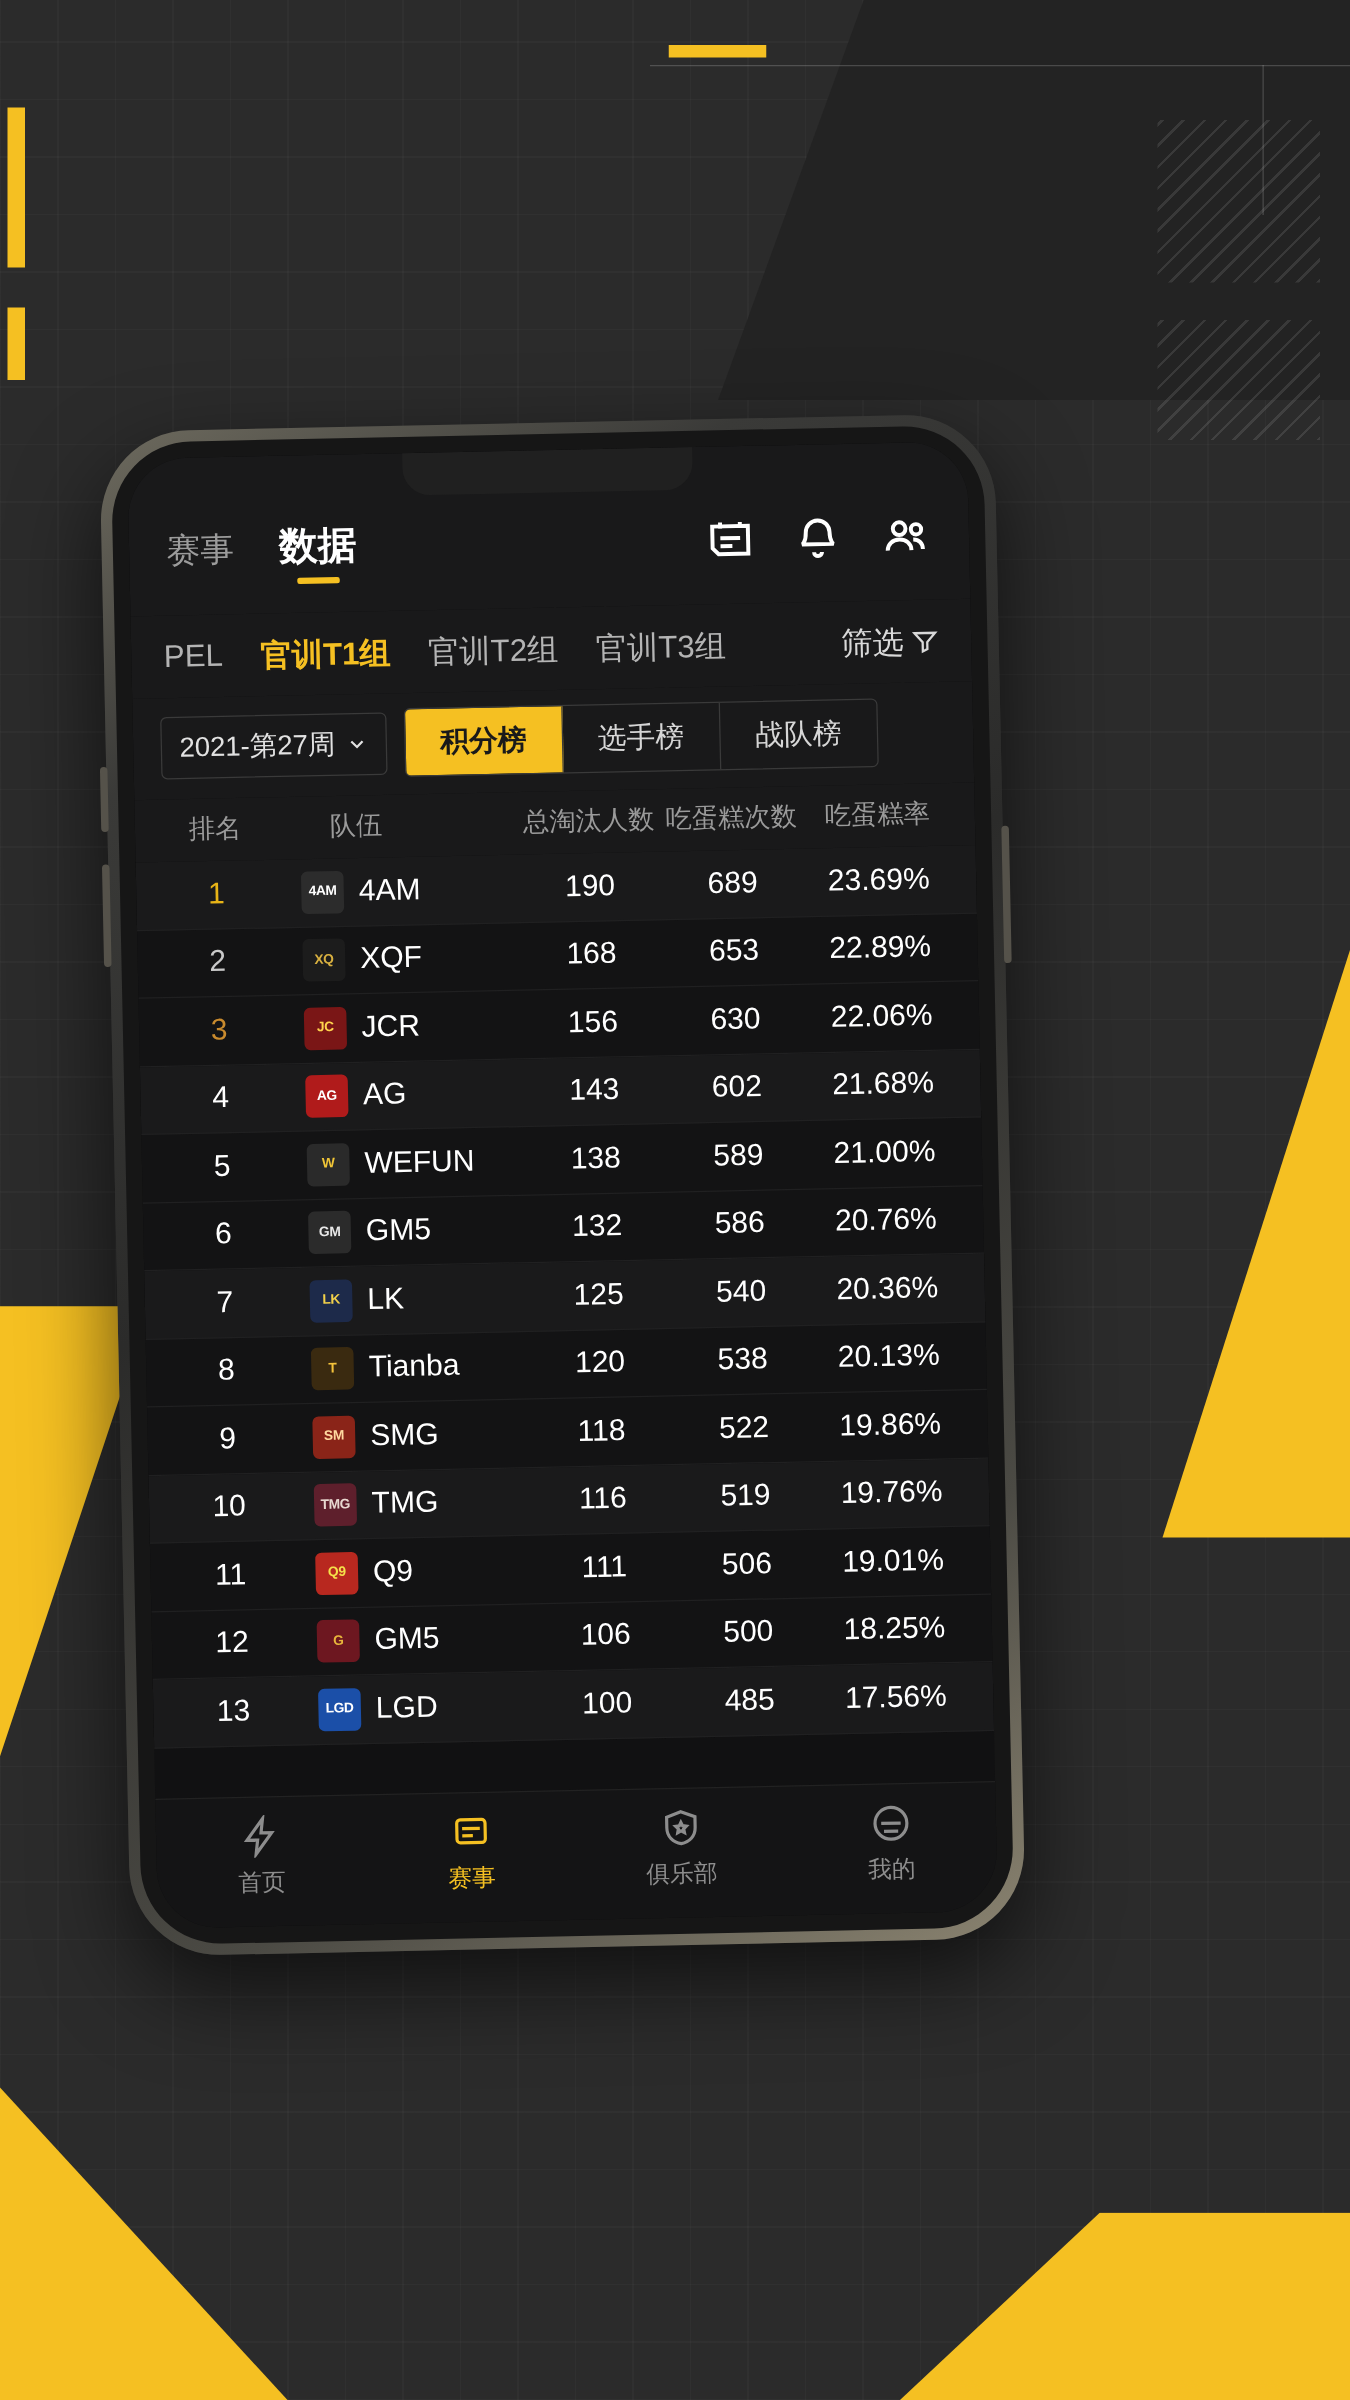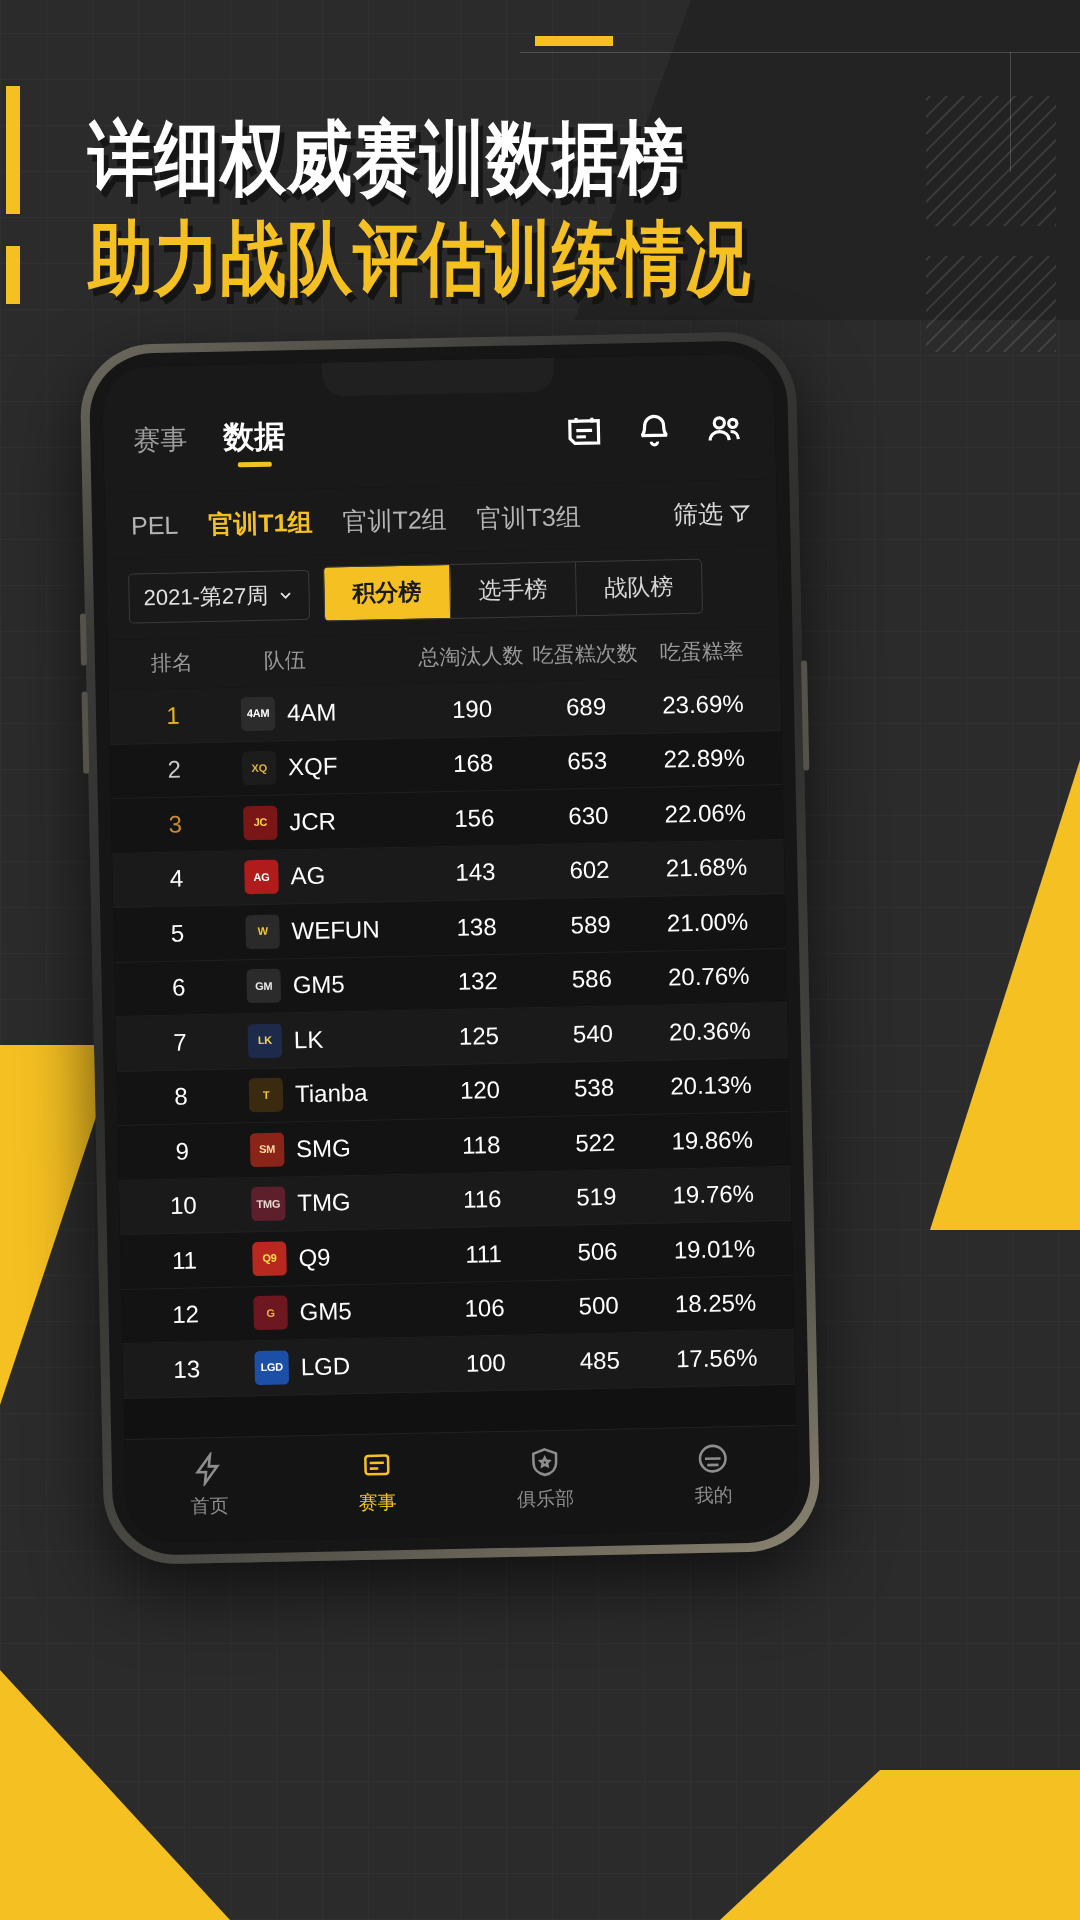--- a/index.html
+++ b/index.html
@@ -262,24 +262,20 @@
 
   <div class="acc-top-bar"></div>
   <div class="acc-left-bar"></div>
   <div class="acc-left-bar2"></div>
 
   <div class="acc-right-tri"></div>
   <div class="acc-left-tri"></div>
   <div class="acc-bottom-tri"></div>
   <div class="acc-bottom-right"></div>
 
-  <div class="headline">
-    <div class="hl-line hl-1">详细权威赛训数据榜</div>
-    <div class="hl-line hl-2">助力战队评估训练情况</div>
-  </div>
 
   <div id="phone">
     <div class="phone-shell"></div>
     <div class="side-btn sb1"></div>
     <div class="side-btn sb2"></div>
     <div class="side-btn sb3"></div>
     <div class="phone-inner"></div>
 
     <div class="phone-screen">
       <div class="notch"></div>

